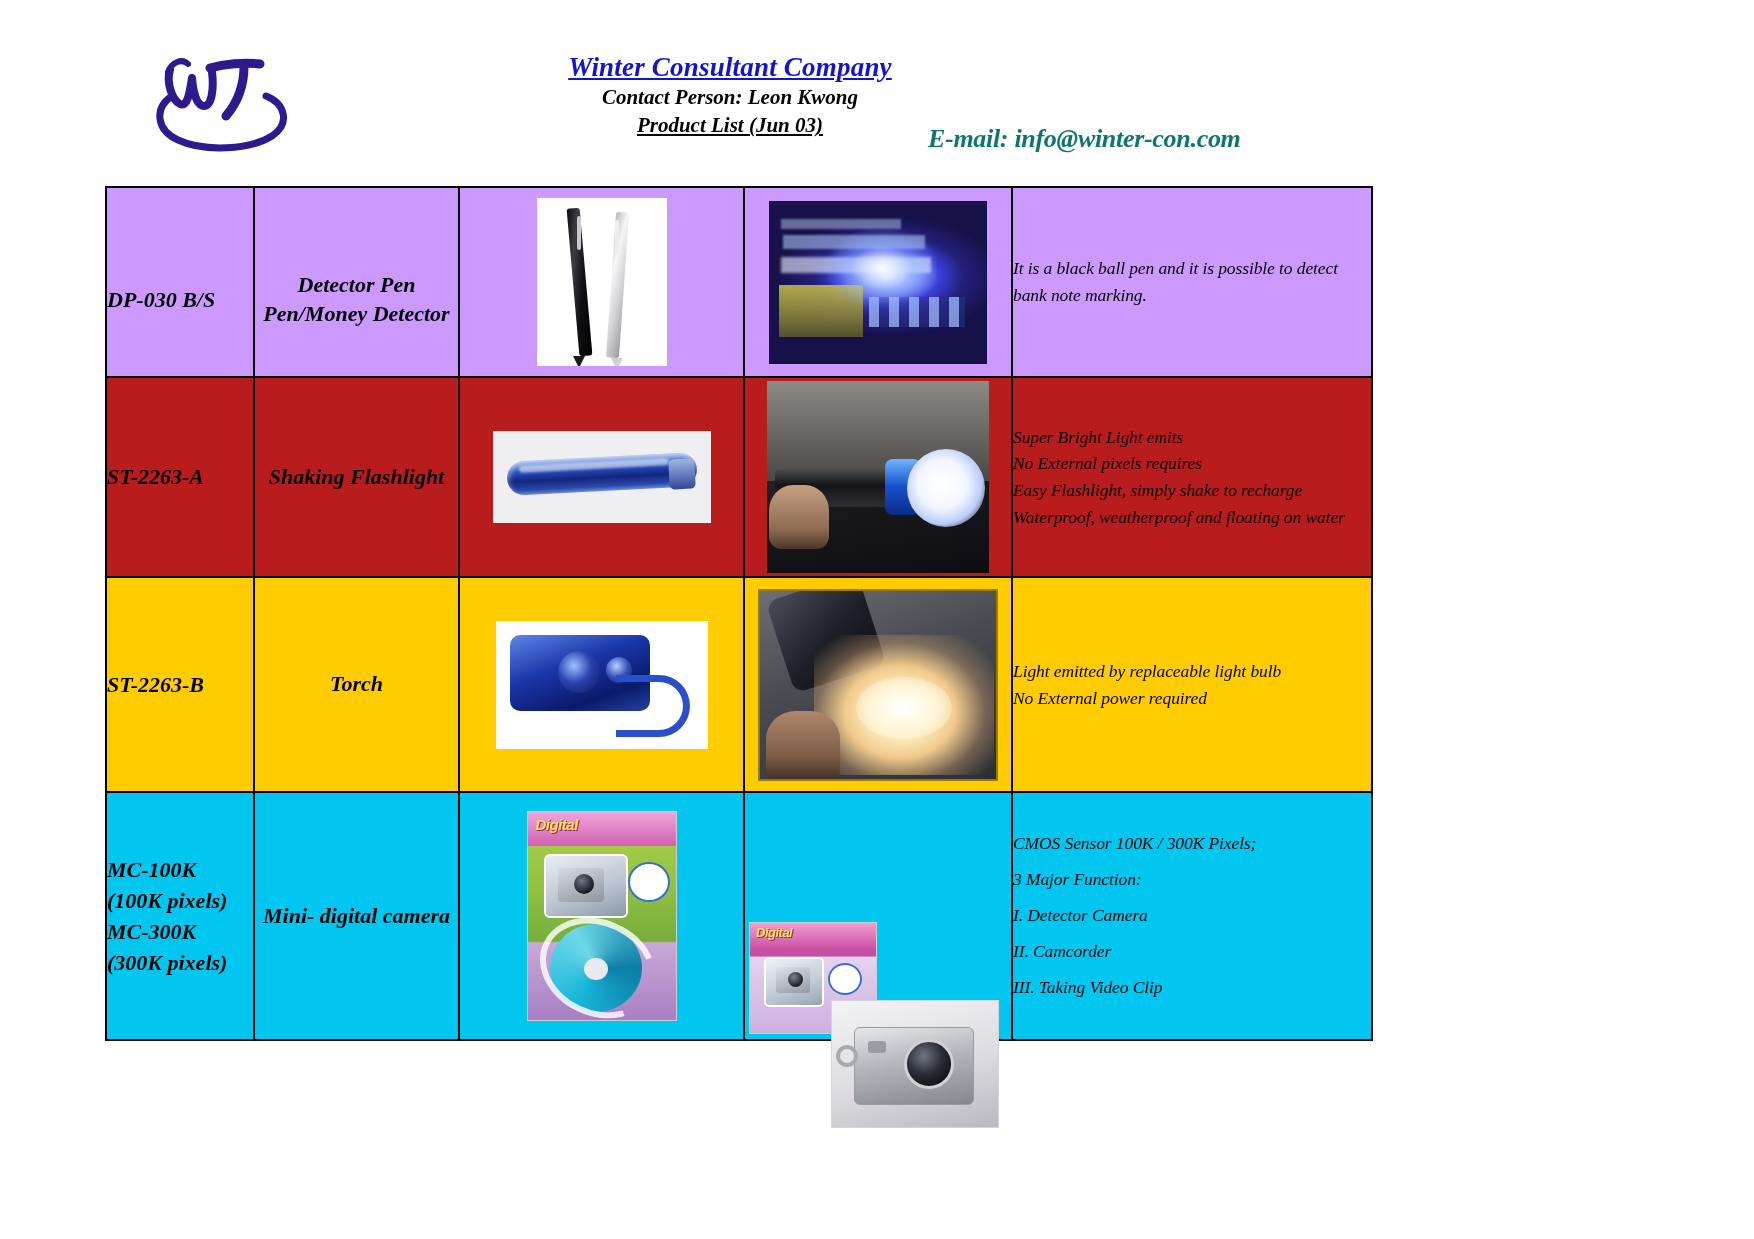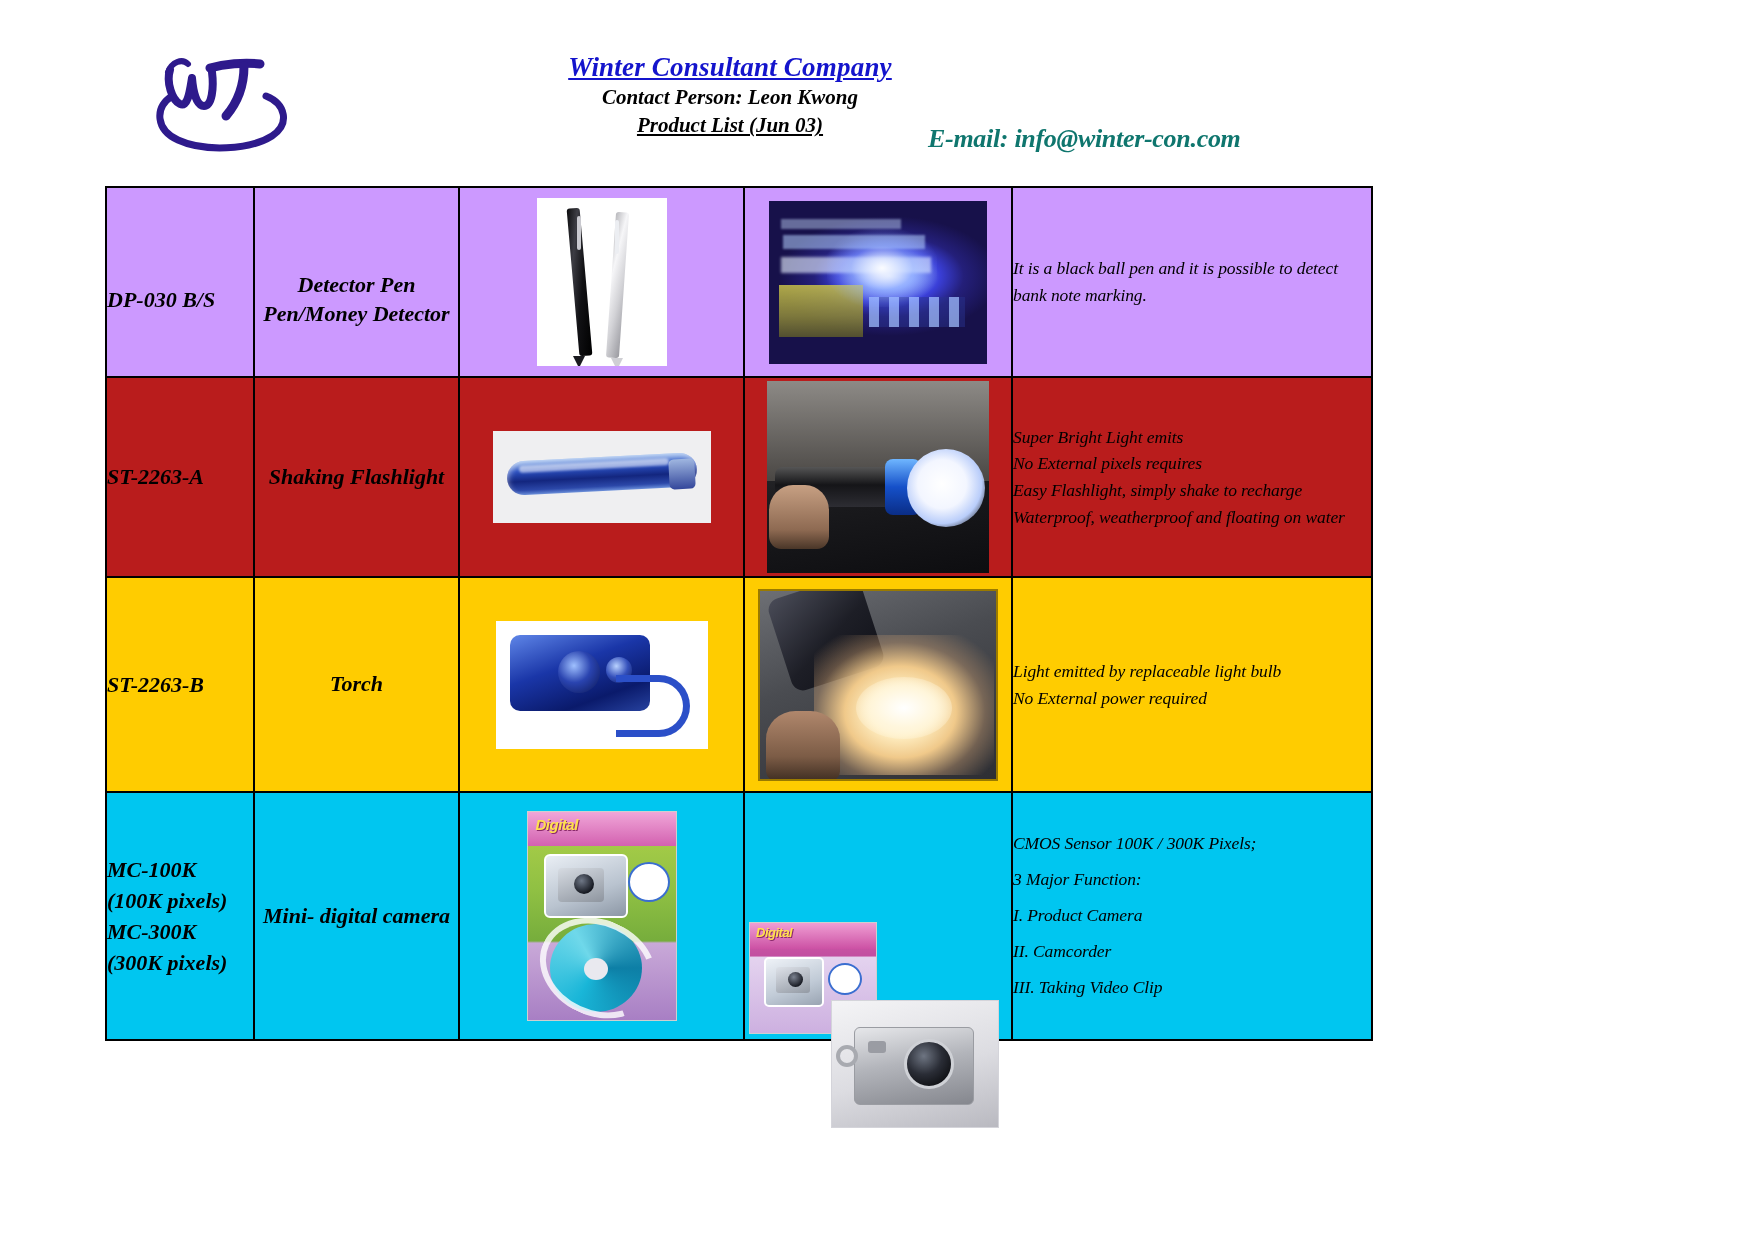--- a/index.html
+++ b/index.html
@@ -690,21 +690,21 @@
               <span class="cbody"></span>
                 <span class="clens"></span>
                 <span class="cbtn"></span>
                 <span class="cring"></span>
             </span>
           </div>
         </td>
         <td class="cell-desc spaced valign-mid">
           <span class="desc-line">CMOS Sensor 100K / 300K Pixels;</span>
           <span class="desc-line">3 Major Function:</span>
-          <span class="desc-line">I. Product Camera</span>
+          <span class="desc-line">I. Detector Camera</span>
           <span class="desc-line">II. Camcorder</span>
           <span class="desc-line">III. Taking Video Clip</span>
         </td>
       </tr>
 
     </tbody>
   </table>
 
 </div>
 

